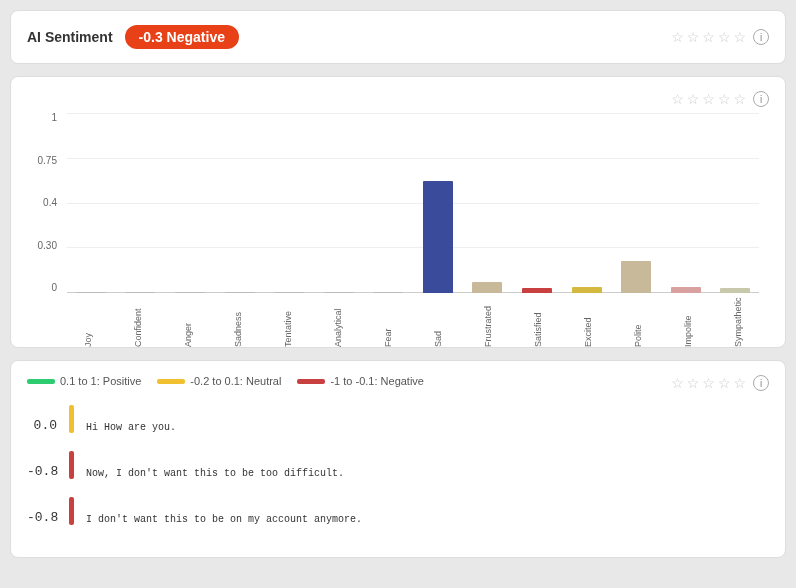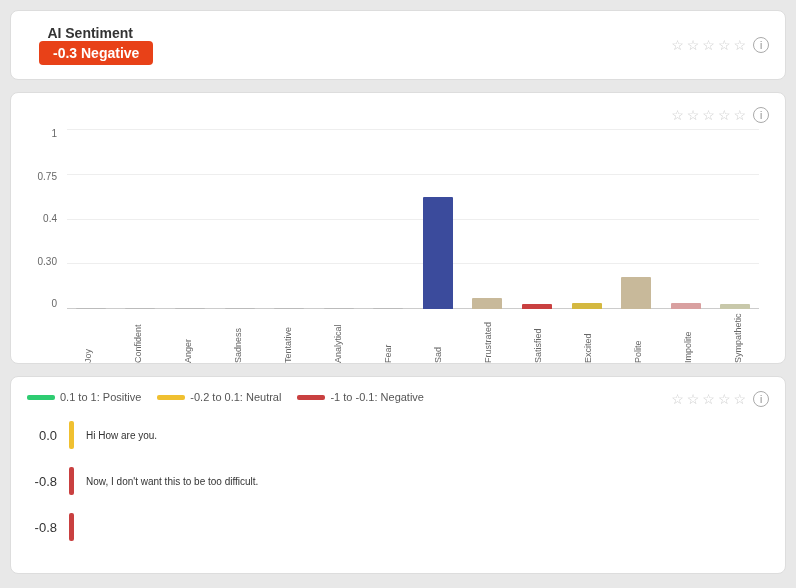--- a/index.html
+++ b/index.html
@@ -28,30 +28,29 @@
       justify-content: space-between;
     }
     .sentiment-label {
       font-size: 14px;
       font-weight: 600;
       color: #333;
     }
     .sentiment-badge {
       background: #e84118;
       color: #fff;
-      border-radius: 4px;
+      border-radius: 12px;
       padding: 4px 14px;
       font-size: 14px;
       font-weight: 600;
       margin-left: 12px;
     }
     .sentiment-left {
       display: flex;
       align-items: center;
-      flex-direction: column;
     }
     .stars-info {
       display: flex;
       align-items: center;
       gap: 3px;
     }
     .star {
       color: #ccc;
       font-size: 14px;
     }
@@ -158,23 +157,24 @@
       font-size: 11px;
       color: #555;
     }
     .legend-bar {
       width: 28px;
       height: 5px;
       border-radius: 2px;
     }
     .message-row {
       display: flex;
-      align-items: center;
+      align-items: flex-end;
       margin-bottom: 18px;
       gap: 12px;
+      font-family: Liberation Mono, monospace;
     }
     .msg-score {
       font-size: 13px;
       color: #333;
       width: 30px;
       text-align: right;
       flex-shrink: 0;
     }
     .msg-bar {
       width: 5px;
@@ -389,14 +389,15 @@
 
   <div class="message-row">
     <span class="msg-score">-0.8</span>
     <div class="msg-bar" style="background:#c94040;"></div>
     <span class="msg-text">Now, I don't want this to be too difficult.</span>
   </div>
 
   <div class="message-row">
     <span class="msg-score">-0.8</span>
     <div class="msg-bar" style="background:#c94040;"></div>
+    <span class="msg-text">I don't want this to be on my account anymore.</span>
   </div>
 </div>
 
 </body></html>

